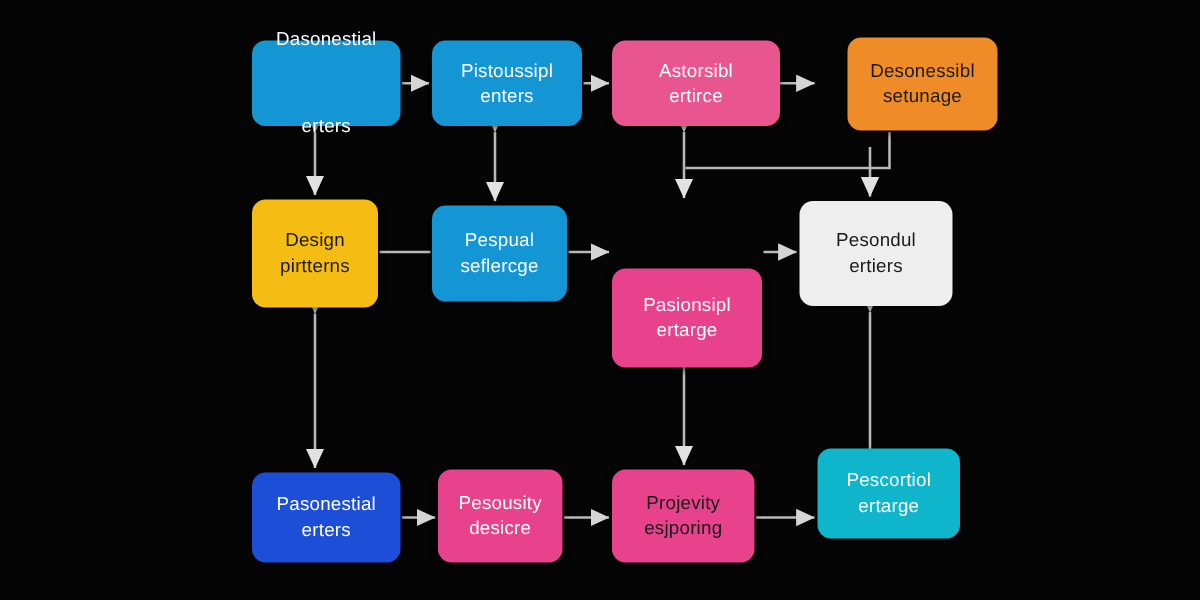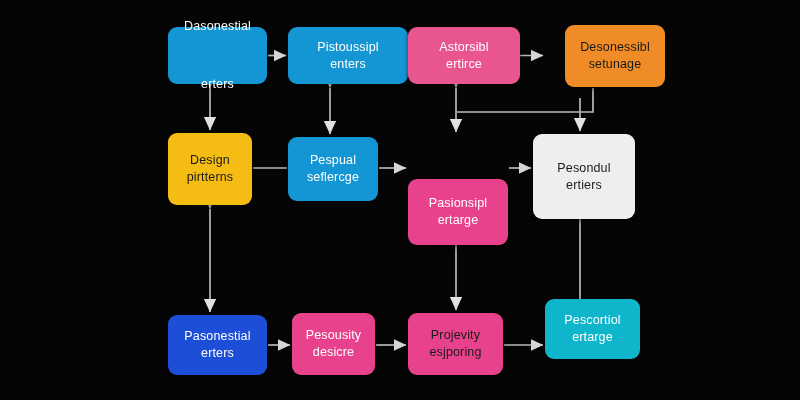--- a/index.html
+++ b/index.html
@@ -84,21 +84,21 @@
 
       <line x1="580" y1="98" x2="580" y2="131" marker-end="url(#ahs)"></line>
     </g>
   </svg>
 
   <div class="node" style="left:168px; top:27px; width:99px; height:57px; background:#1596d4; color:#ffffff;gap:41px;">
     <span class="line1">Dasonestial</span>
     <span class="line2">erters</span>
   </div>
 
-  <div class="node" style="left:288px; top:27px; width:120px; height:57px; background:#1596d4; color:#ffffff;">
+  <div class="node" style="left:288px; top:27px; width:100px; height:57px; background:#1596d4; color:#ffffff;">
     <span class="line1">Pistoussipl</span>
     <span class="line2">enters</span>
   </div>
 
   <div class="node" style="left:408px; top:27px; width:112px; height:57px; background:#e8558f; color:#ffffff;">
     <span class="line1">Astorsibl</span>
     <span class="line2">ertirce</span>
   </div>
 
   <div class="node" style="left:545px; top:25px; width:100px; height:62px; background:#f08c28; color:#1a1a1a;margin-left:20px;">
@@ -114,21 +114,21 @@
   <div class="node" style="left:288px; top:137px; width:90px; height:64px; background:#1596d4; color:#ffffff;">
     <span class="line1">Pespual</span>
     <span class="line2">seflercge</span>
   </div>
 
   <div class="node" style="left:408px; top:135px; width:100px; height:66px; background:#e8428c; color:#ffffff;margin-top:44px;">
     <span class="line1">Pasionsipl</span>
     <span class="line2">ertarge</span>
   </div>
 
-  <div class="node" style="left:533px; top:134px; width:102px; height:85px; background:#eeeeee; color:#1a1a1a;">
+  <div class="node" style="left:533px; top:134px; width:102px; height:70px; background:#eeeeee; color:#1a1a1a;">
     <span class="line1">Pesondul</span>
     <span class="line2">ertiers</span>
   </div>
 
   <div class="node" style="left:168px; top:315px; width:99px; height:60px; background:#1d4ed8; color:#ffffff;">
     <span class="line1">Pasonestial</span>
     <span class="line2">erters</span>
   </div>
 
   <div class="node" style="left:292px; top:313px; width:83px; height:62px; background:#e8428c; color:#ffffff;">

